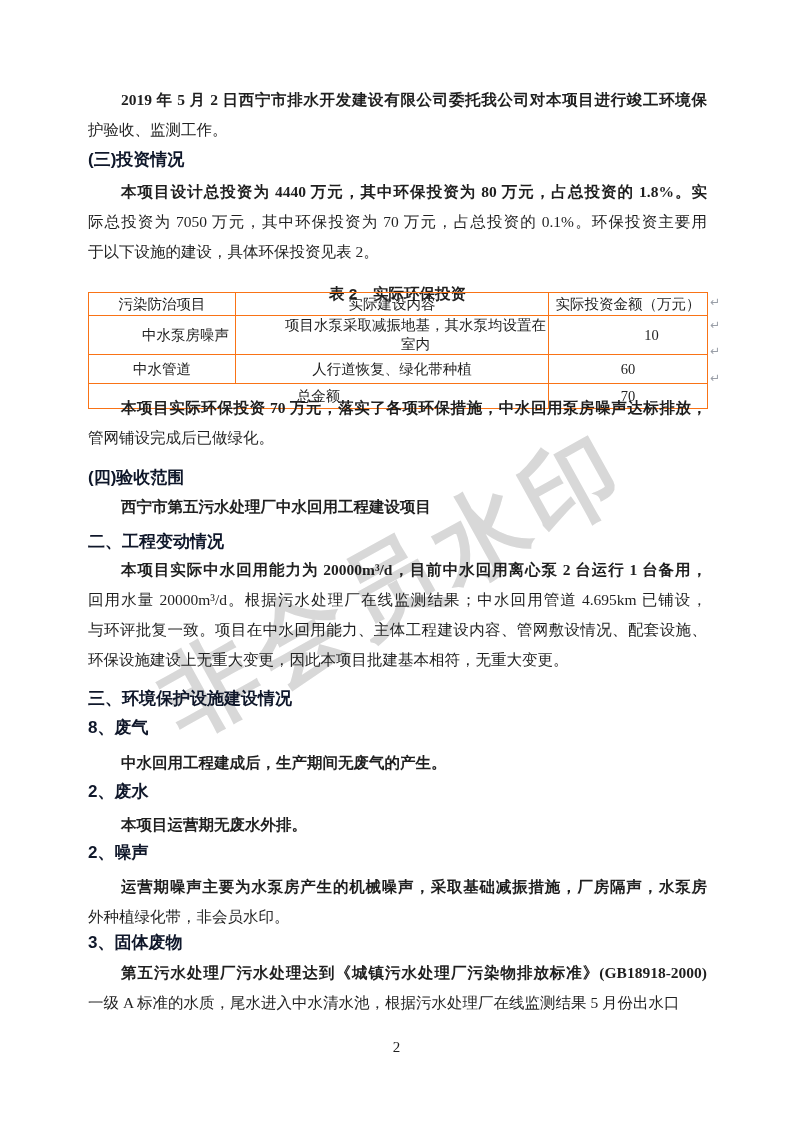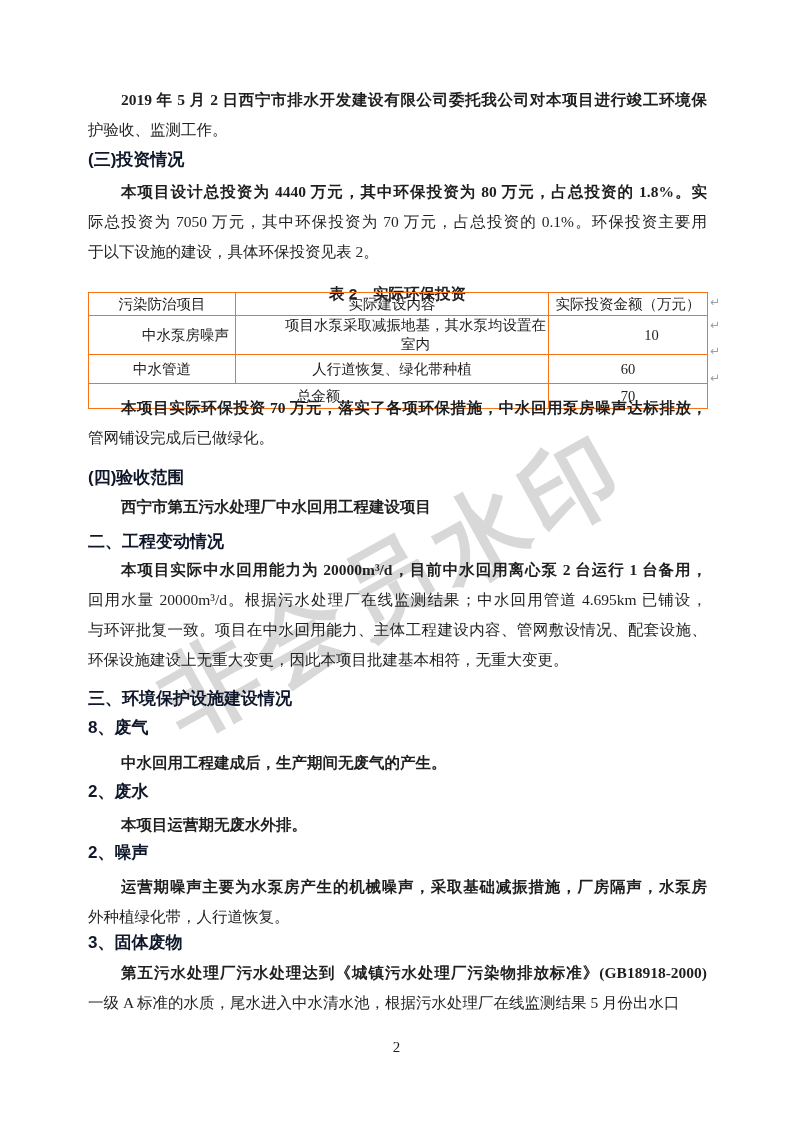--- a/index.html
+++ b/index.html
@@ -180,21 +180,21 @@
   </div>
 
   <div class="block heading" style="top:780px">2、废水</div>
   <div class="block para" style="top:810px">
     <div class="ln">本项目运营期无废水外排。</div>
   </div>
 
   <div class="block heading" style="top:841px">2、噪声</div>
   <div class="block para" style="top:872px">
     <div class="ln">运营期噪声主要为水泵房产生的机械噪声，采取基础减振措施，厂房隔声，水泵房</div>
-    <div class="ln">外种植绿化带，人行道恢复。</div>
+    <div class="ln">外种植绿化带，非会员水印。</div>
   </div>
 
   <div class="block heading" style="top:931px">3、固体废物</div>
   <div class="block para" style="top:958px">
     <div class="ln">第五污水处理厂污水处理达到《城镇污水处理厂污染物排放标准》(GB18918-2000)</div>
     <div class="ln">一级 A 标准的水质，尾水进入中水清水池，根据污水处理厂在线监测结果 5 月份出水口</div>
   </div>
 
   <div class="page-number">2</div>
 

